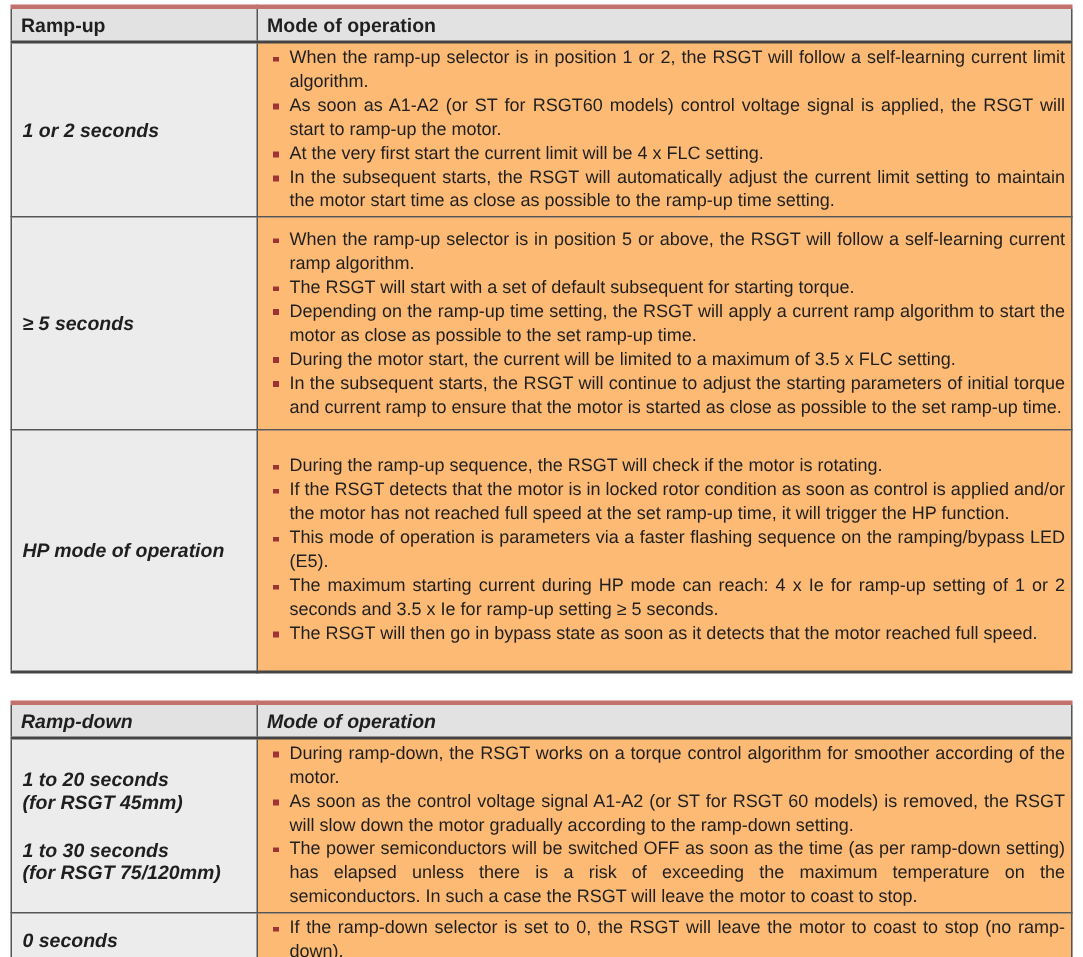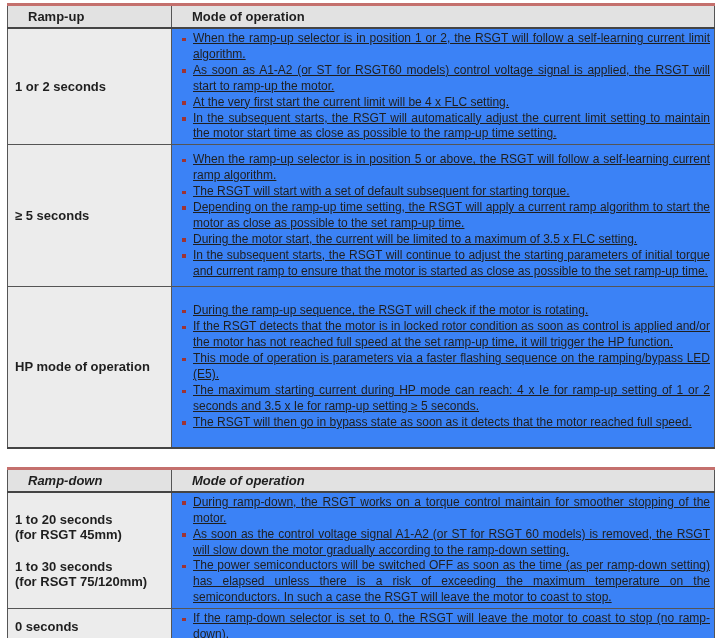--- a/index.html
+++ b/index.html
@@ -34,35 +34,35 @@
   .tbl th,.tbl td{
     border:1px solid var(--grid);
     vertical-align:middle;
   }
   .tbl thead th{
     background:var(--header-bg);
     border-bottom:2px solid var(--grid-dark);
     font-size:13px;
     font-weight:bold;
     text-align:left;
-    padding:3px 6px 3px 20px;
+    padding:3px 6px 3px 6px;
     height:21px;
   }
   .lbl{
     background:var(--label-bg);
     font-size:13px;
     font-weight:bold;
     padding:2px 6px 2px 7px;
     line-height:15.5px;
+    font-style:italic;
   }
   .ops{
-    background:#3b82f6;
+    background:#fdba74;
     padding:2px 4px 2px 4px;
     vertical-align:middle;
-    text-decoration:underline;
   }
   .ops ul{
     list-style:none;
     font-size:12px;
     line-height:15.9px;
   }
   .ops li{
     position:relative;
     padding-left:17px;
     text-align:justify;
@@ -156,21 +156,21 @@
     <tbody>
       <tr class="t2r1">
         <td class="lbl">
           <div>1 to 20 seconds</div>
           <div>(for RSGT 45mm)</div>
           <div class="label-group-gap">1 to 30 seconds</div>
           <div>(for RSGT 75/120mm)</div>
         </td>
         <td class="ops">
           <ul>
-            <li>During ramp-down, the RSGT works on a torque control maintain for smoother stopping of the motor.</li>
+            <li>During ramp-down, the RSGT works on a torque control algorithm for smoother according of the motor.</li>
             <li>As soon as the control voltage signal A1-A2 (or ST for RSGT 60 models) is removed, the RSGT will slow down the motor gradually according to the ramp-down setting.</li>
             <li>The power semiconductors will be switched OFF as soon as the time (as per ramp-down setting) has elapsed unless there is a risk of exceeding the maximum temperature on the semiconductors. In such a case the RSGT will leave the motor to coast to stop.</li>
           </ul>
         </td>
       </tr>
       <tr class="t2r2">
         <td class="lbl">0 seconds</td>
         <td class="ops">
           <ul>
             <li>If the ramp-down selector is set to 0, the RSGT will leave the motor to coast to stop (no ramp-down).</li>

